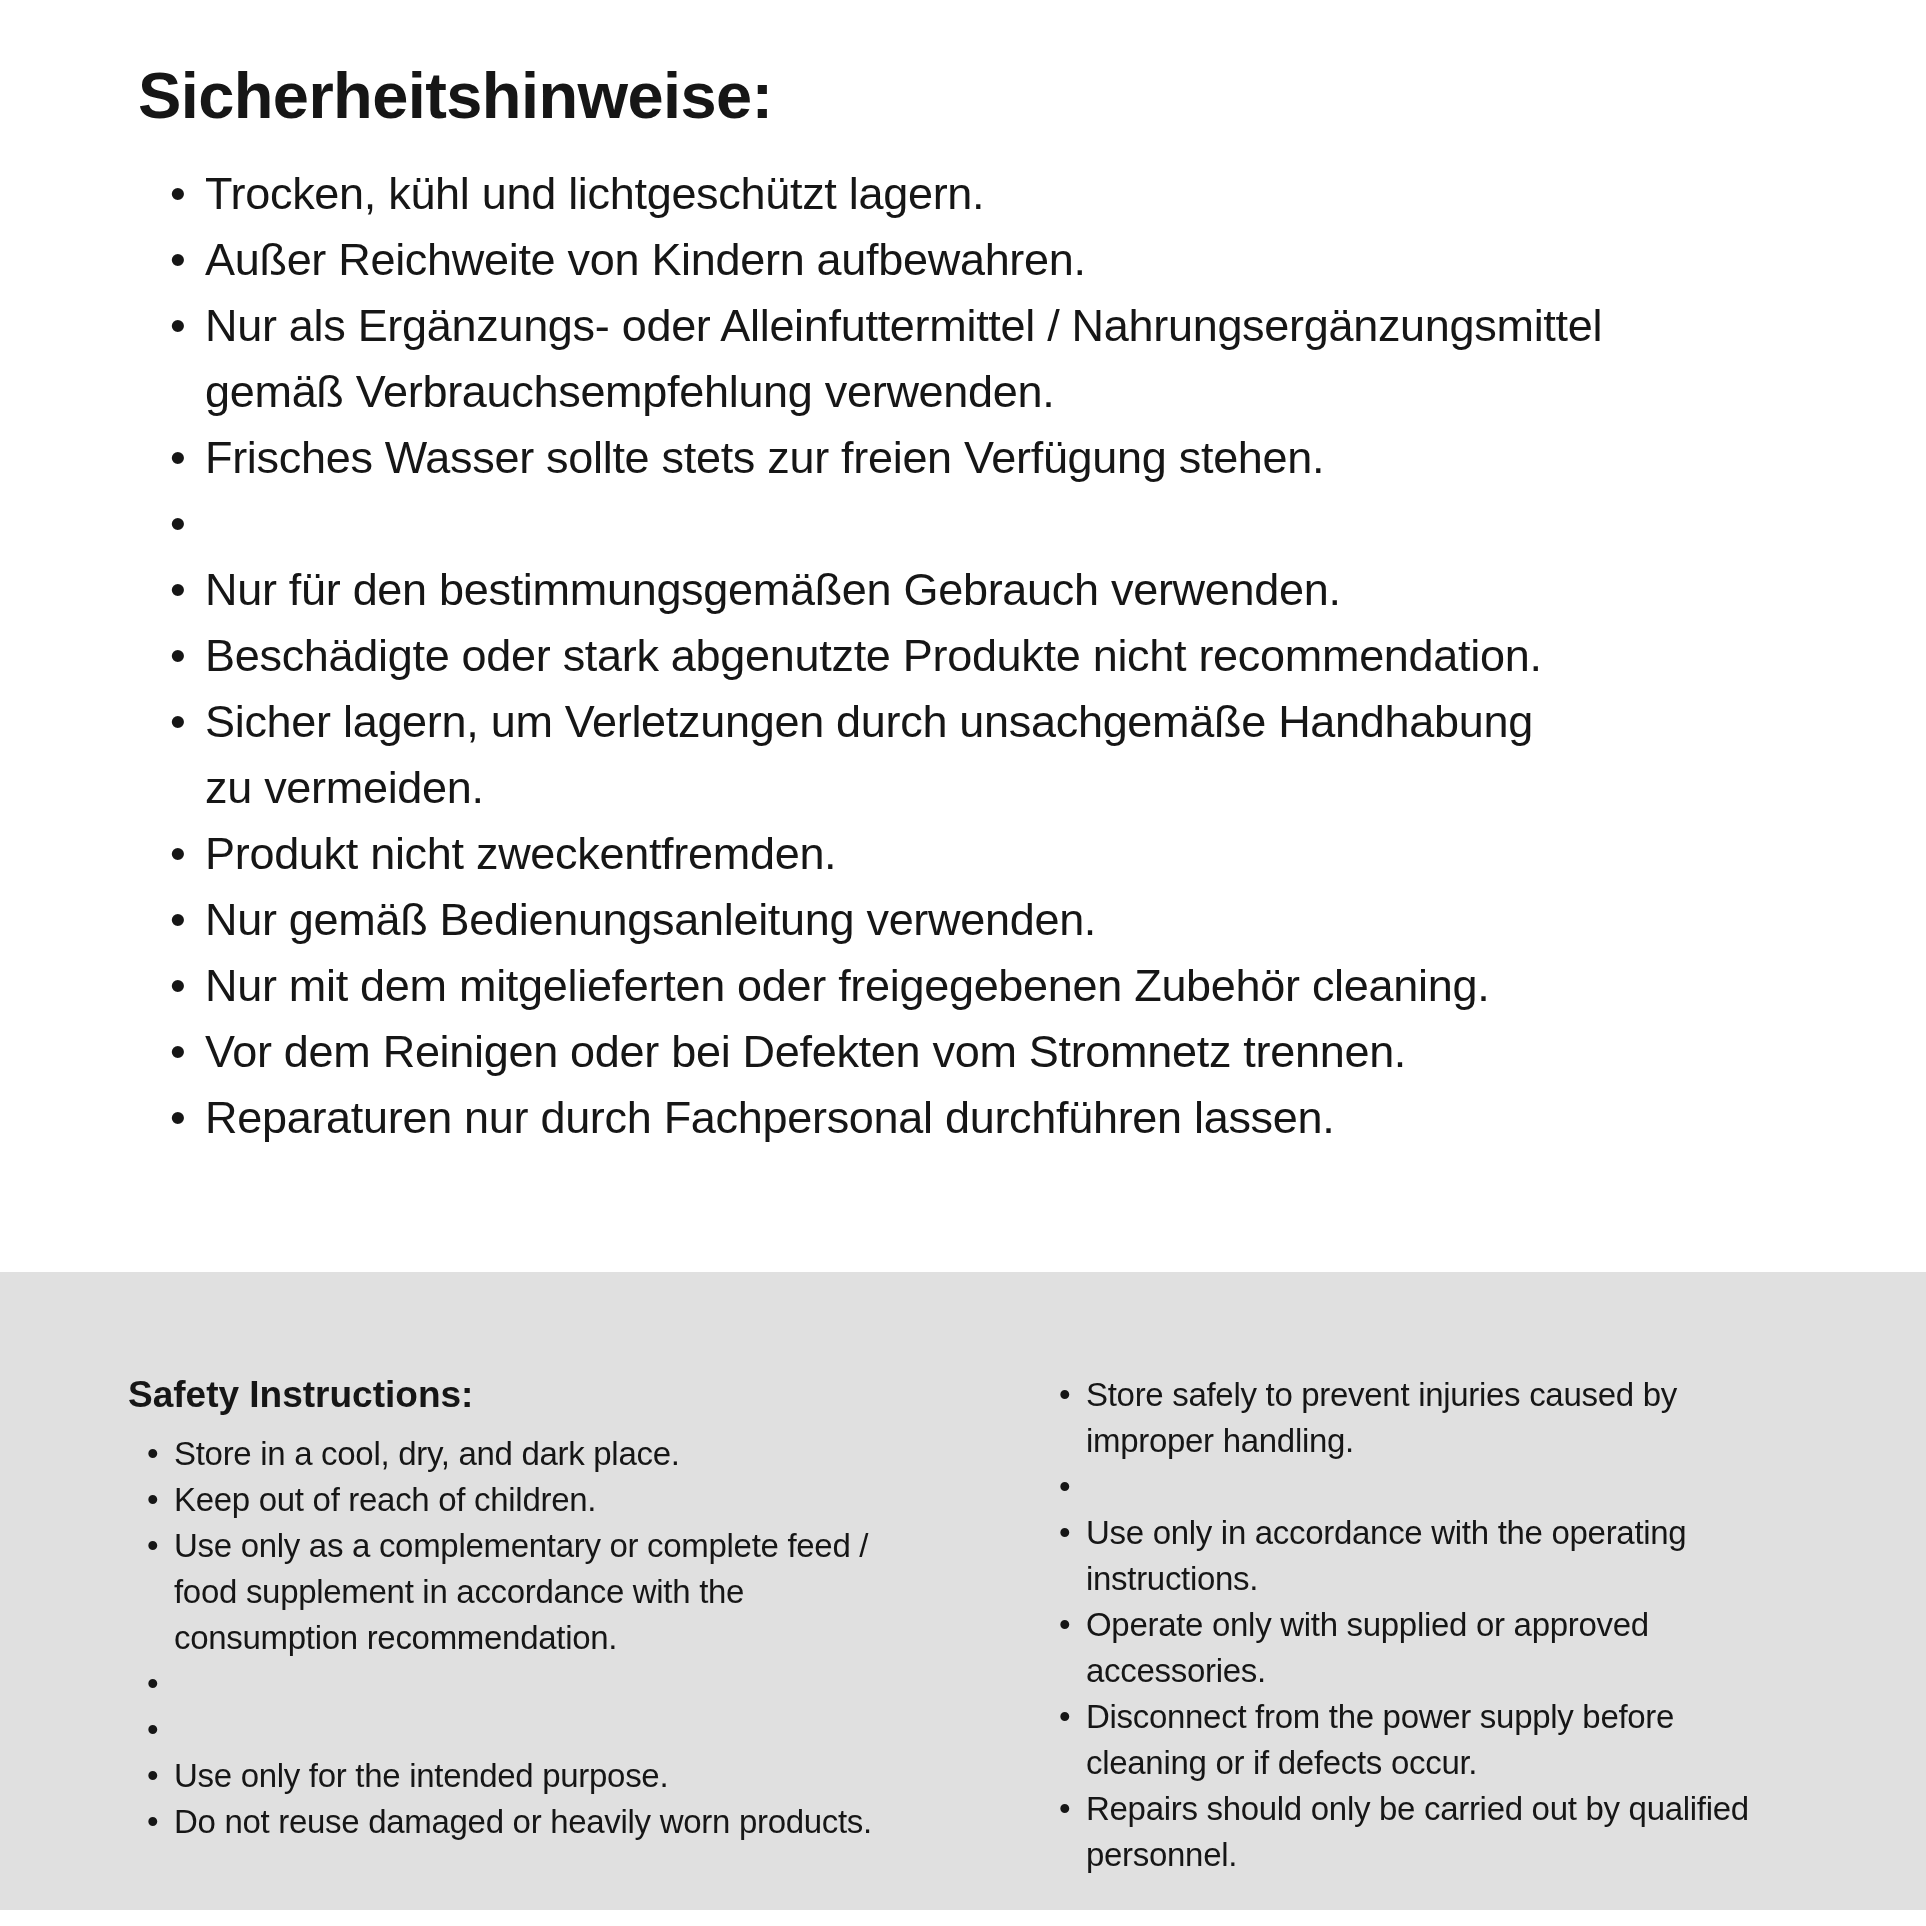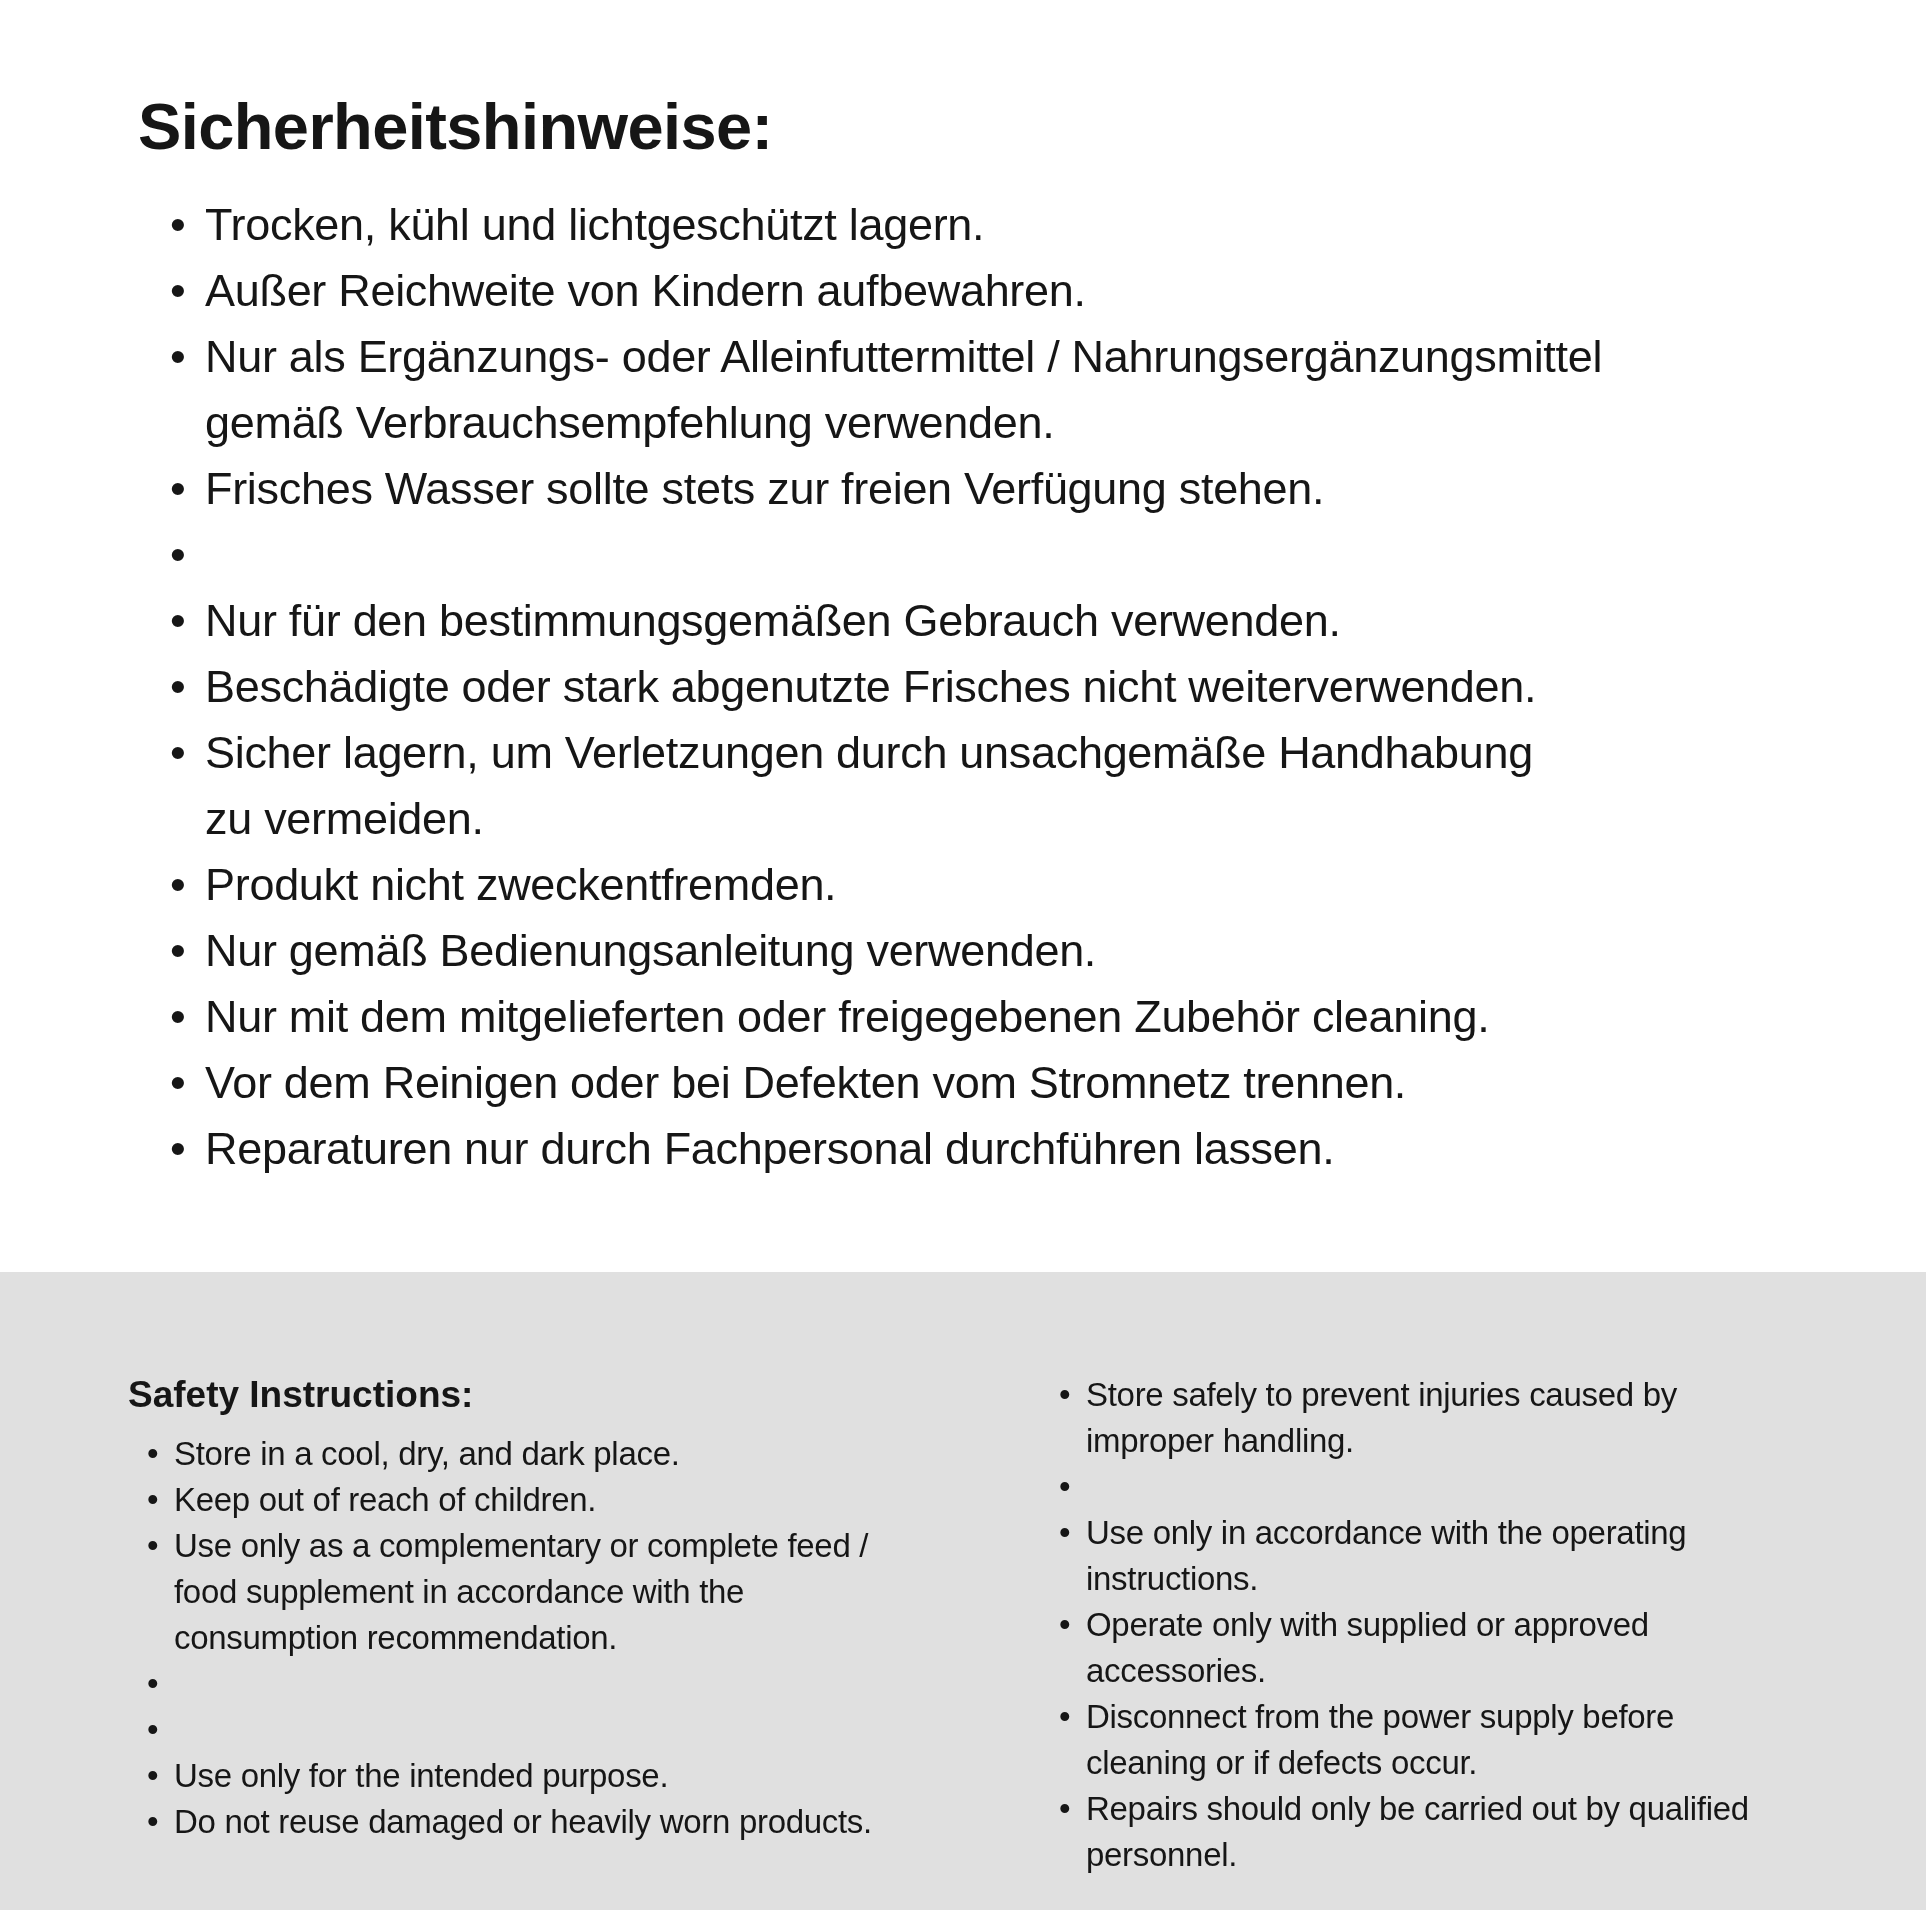--- a/index.html
+++ b/index.html
@@ -5,21 +5,21 @@
   html, body { margin: 0; padding: 0; }
   body {
     width: 1926px; height: 1926px;
     background: #ffffff;
     font-family: "Liberation Sans", sans-serif;
     color: #161616;
   }
   .page { position: relative; width: 1926px; height: 1926px; overflow: hidden; }
 
   
-  .de { padding: 90px 39px 0 138px; }
+  .de { padding: 59px 39px 0 138px; }
   .de h1 {
     margin: 0 0 27px 0;
     font-size: 65px;
     font-weight: bold;
     letter-spacing: -0.6px;
     line-height: 1.15;
   }
   ul { list-style: none; margin: 0; padding: 0; }
   .de ul { margin-left: 32px; }
   .de li { display: flex; font-size: 45px; line-height: 66px; }
@@ -70,21 +70,21 @@
         </li>
       <li>
           <span class="b">•</span>
         </li>
       <li>
           <span class="b">•</span>
           <span class="t">Nur für den bestimmungsgemäßen Gebrauch verwenden.</span>
         </li>
       <li>
           <span class="b">•</span>
-          <span class="t">Beschädigte oder stark abgenutzte Frisches nicht weiterverwenden.</span>
+          <span class="t">Beschädigte oder stark abgenutzte Produkte nicht recommendation.</span>
         </li>
       <li>
           <span class="b">•</span>
           <span class="t">Sicher lagern, um Verletzungen durch unsachgemäße Handhabung
 zu vermeiden.</span>
         </li>
       <li>
           <span class="b">•</span>
           <span class="t">Produkt nicht zweckentfremden.</span>
         </li>

